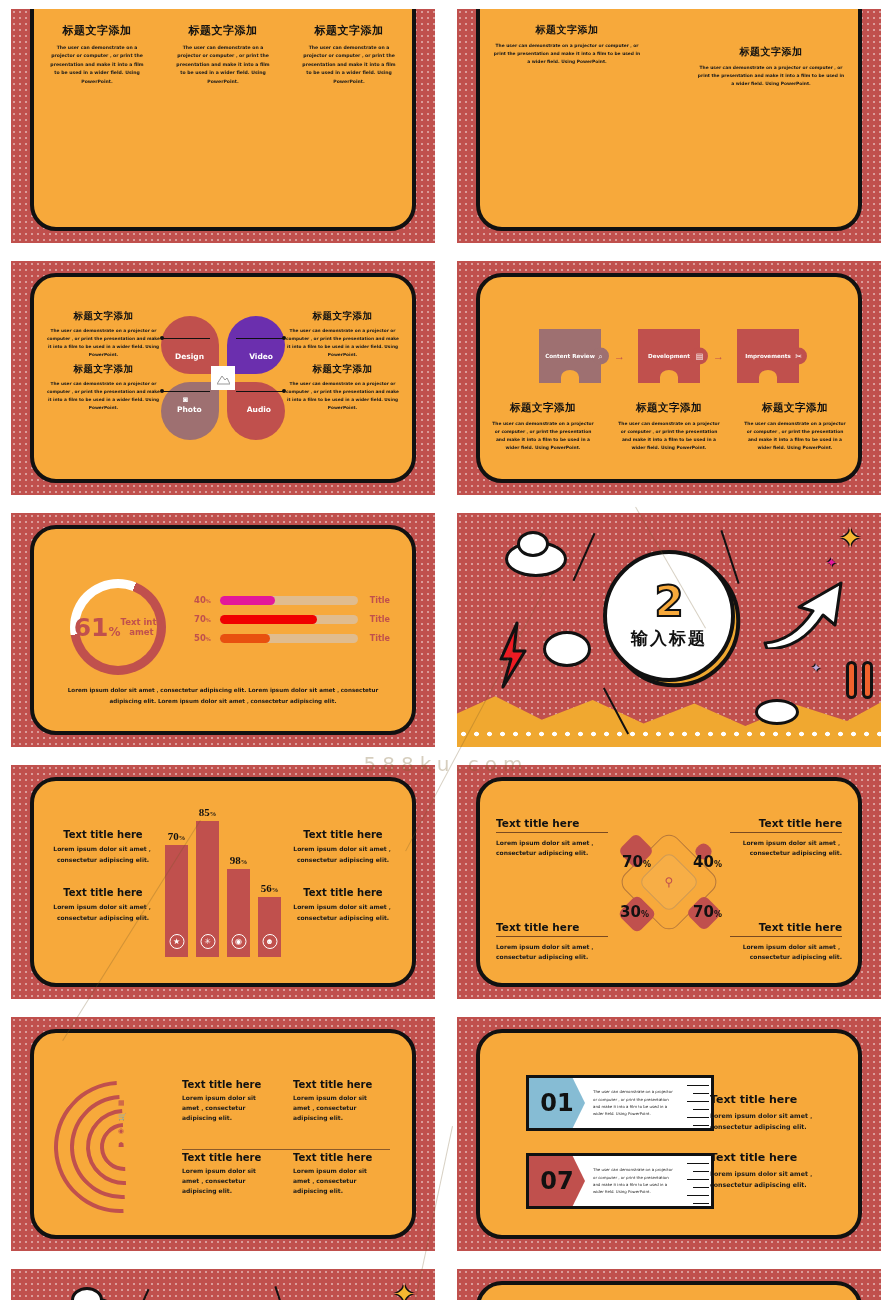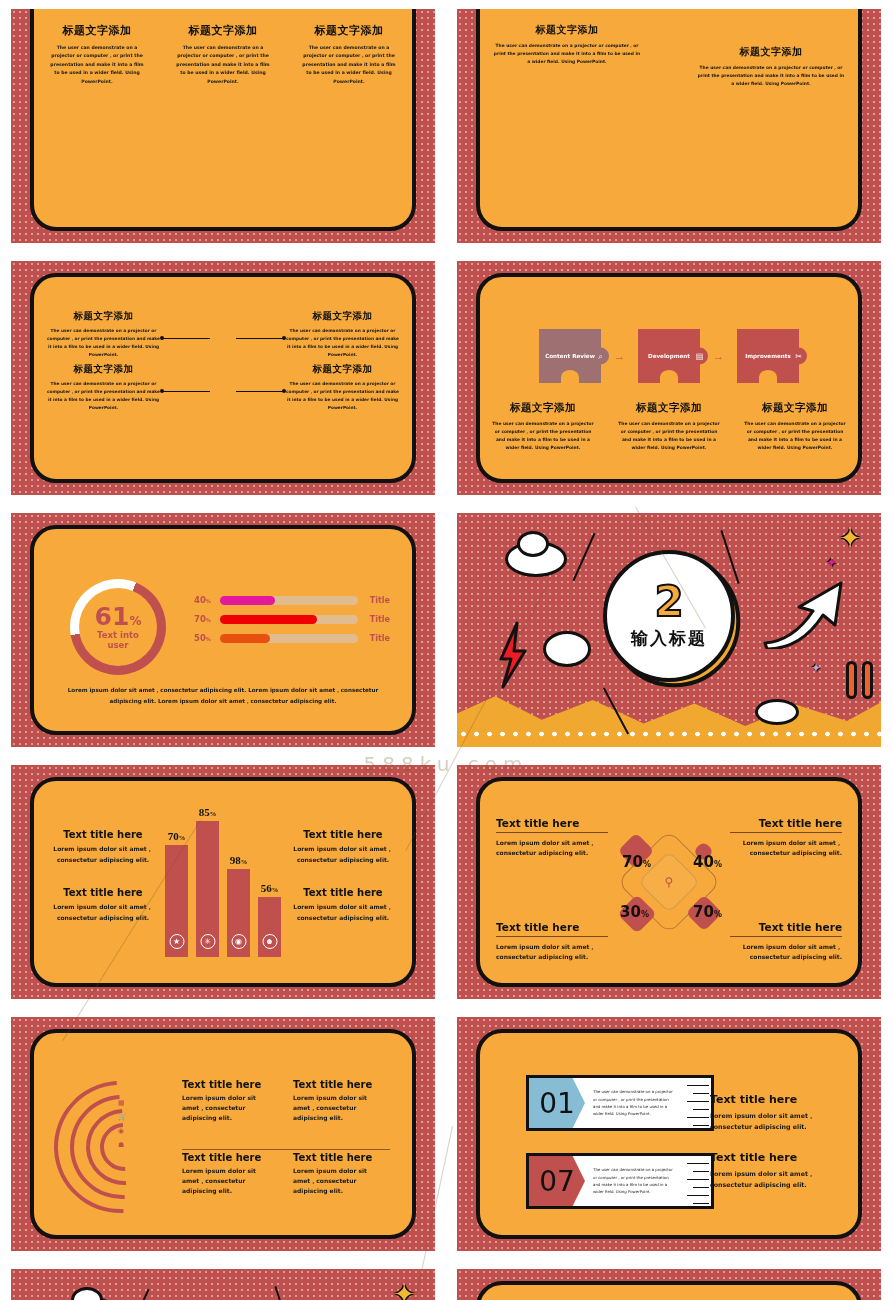--- a/index.html
+++ b/index.html
@@ -111,21 +111,21 @@
   .arrow-sm { color:#c0504d; font-size:11px; font-weight:bold; }
   .s4-cols { position:absolute; top:124px; left:0; right:0; display:flex; }
   .s4-cols > div { flex:1; text-align:center; padding:0 12px; }
   .s4-cols h3 { font-size:10.5px; margin-bottom:5px; }
   .s4-cols p { font-size:4.4px; line-height:1.85; font-weight:bold; }
 
   
   .donut { position:absolute; left:36px; top:50px; width:96px; height:96px; border-radius:50%;
            background:conic-gradient(#ffffff 0deg 22deg,#c0504d 22deg 260deg,#ffffff 260deg 360deg); }
   .donut::after { content:""; position:absolute; inset:9px; border-radius:50%; background:#f7a93b; }
-  .donut-ctr { position:absolute; inset:0; display:flex; flex-direction:column;
+  .donut-ctr { position:absolute; inset:0; display:flex; flex-direction:row;
                align-items:center; justify-content:center; z-index:2; }
   .donut-pct { font-family:"DejaVu Sans",sans-serif; font-weight:bold; color:#c0504d;
                font-size:25px; line-height:1; }
   .donut-pct span { font-size:12px; }
   .donut-sub { font-family:"DejaVu Sans",sans-serif; font-weight:bold; color:#c0504d;
                font-size:8.5px; text-align:center; line-height:1.15; margin-top:2px; }
   .bars { position:absolute; left:160px; top:66px; right:22px; }
   .bar-row { display:flex; align-items:center; margin-bottom:9px; }
   .bar-pct { width:26px; font-family:"DejaVu Sans",sans-serif; font-weight:bold;
              color:#c0504d; font-size:8.5px; }
@@ -203,21 +203,21 @@
   .s9-grid h3 { font-size:10px; margin-bottom:3px; }
   .s9-grid p { font-size:6px; line-height:1.7; font-weight:bold; }
   .s9-hr { position:absolute; right:22px; top:116px; width:208px; height:1px; background:#8a5a2a; }
   .s9-icons { position:absolute; left:84px; top:66px; display:flex; flex-direction:column; gap:6px;
               color:#c0504d; font-size:7px; }
 
   
   .ticket { position:absolute; left:46px; width:188px; height:56px;
             background:#fff; border:3px solid #111; display:flex; align-items:center; }
   .tk-num { width:56px; height:100%; display:flex; align-items:center; justify-content:center;
-            font-family:"DejaVu Sans",sans-serif; font-weight:normal; font-size:28px; color:#111;
+            font-family:"DejaVu Sans",sans-serif; font-weight:bold; font-size:24px; color:#111;
             clip-path:polygon(0 0,78% 0,100% 50%,78% 100%,0 100%); }
   .tk-txt { flex:1; font-size:3.9px; line-height:1.9; color:#222; padding:0 8px;
             font-family:"DejaVu Sans",sans-serif; }
   .tk-lines { width:26px; height:100%; position:relative; }
   .tk-lines span { position:absolute; right:2px; height:1.4px; background:#111; }
   .s10-side { position:absolute; right:28px; width:120px; }
   .s10-side h3 { font-size:11px; margin-bottom:5px; }
   .s10-side p { font-size:6.3px; line-height:1.7; font-weight:bold; }
 
   
@@ -275,20 +275,37 @@
           </div>
         </div>
       </div>
     </div>
   </div>
 
   <div class="slide s3">
     <div class="slide-inner">
       <div class="dots"></div>
       <div class="card">
+        <div class="petal-wrap">
+          <div class="petal p-tl"></div>
+          <div class="petal p-tr"></div>
+          <div class="petal p-bl"></div>
+          <div class="petal p-br"></div>
+          <span class="petal-label" style="left:14px;top:36px;">Design</span>
+          <span class="petal-label" style="right:12px;top:36px;">Video</span>
+          <span class="petal-label" style="left:16px;bottom:26px;">Photo</span>
+          <span class="petal-label" style="right:14px;bottom:26px;">Audio</span>
+          <span style="position:absolute;left:22px;bottom:36px;color:#fff;font-size:8px;z-index:2">◙</span>
+          <div class="hub">
+            <svg width="17" height="17" viewBox="0 0 17 17">
+                <path d="M2 14 L7 6 L10 10 L12 8 L15 14 Z" fill="#fff" stroke="#999" stroke-width="1"></path>
+                <rect x="1" y="1" width="15" height="15" fill="none" stroke="#fff" stroke-width="2"></rect>
+              </svg>
+          </div>
+        </div>
 
         <div class="connector" style="left:128px;top:61px;width:48px;"></div>
         <div class="dotend" style="left:126px;top:59px;"></div>
         <div class="connector" style="right:128px;top:61px;width:48px;"></div>
         <div class="dotend" style="right:126px;top:59px;"></div>
         <div class="connector" style="left:128px;top:114px;width:48px;"></div>
         <div class="dotend" style="left:126px;top:112px;"></div>
         <div class="connector" style="right:128px;top:114px;width:48px;"></div>
         <div class="dotend" style="right:126px;top:112px;"></div>
 
@@ -354,21 +371,21 @@
   </div>
 
   <div class="slide s5">
     <div class="slide-inner">
       <div class="dots"></div>
       <div class="card">
         <div class="donut">
           <div class="donut-ctr">
             <div class="donut-pct"><span style="font-size:25px">61</span><span>%</span></div>
             <div class="donut-sub">
-              <span>Text into</span><br><span>user</span>
+              <span>Text into</span><br><span>amet</span>
             </div>
           </div>
         </div>
         <div class="bars">
           <div class="bar-row">
             <span class="bar-pct"><span>40</span><i>%</i></span>
             <span class="bar-track">
                 <span class="bar-fill" style="width:40%;background:#e3189a"></span>
               </span>
             <span class="bar-name">Title</span>

